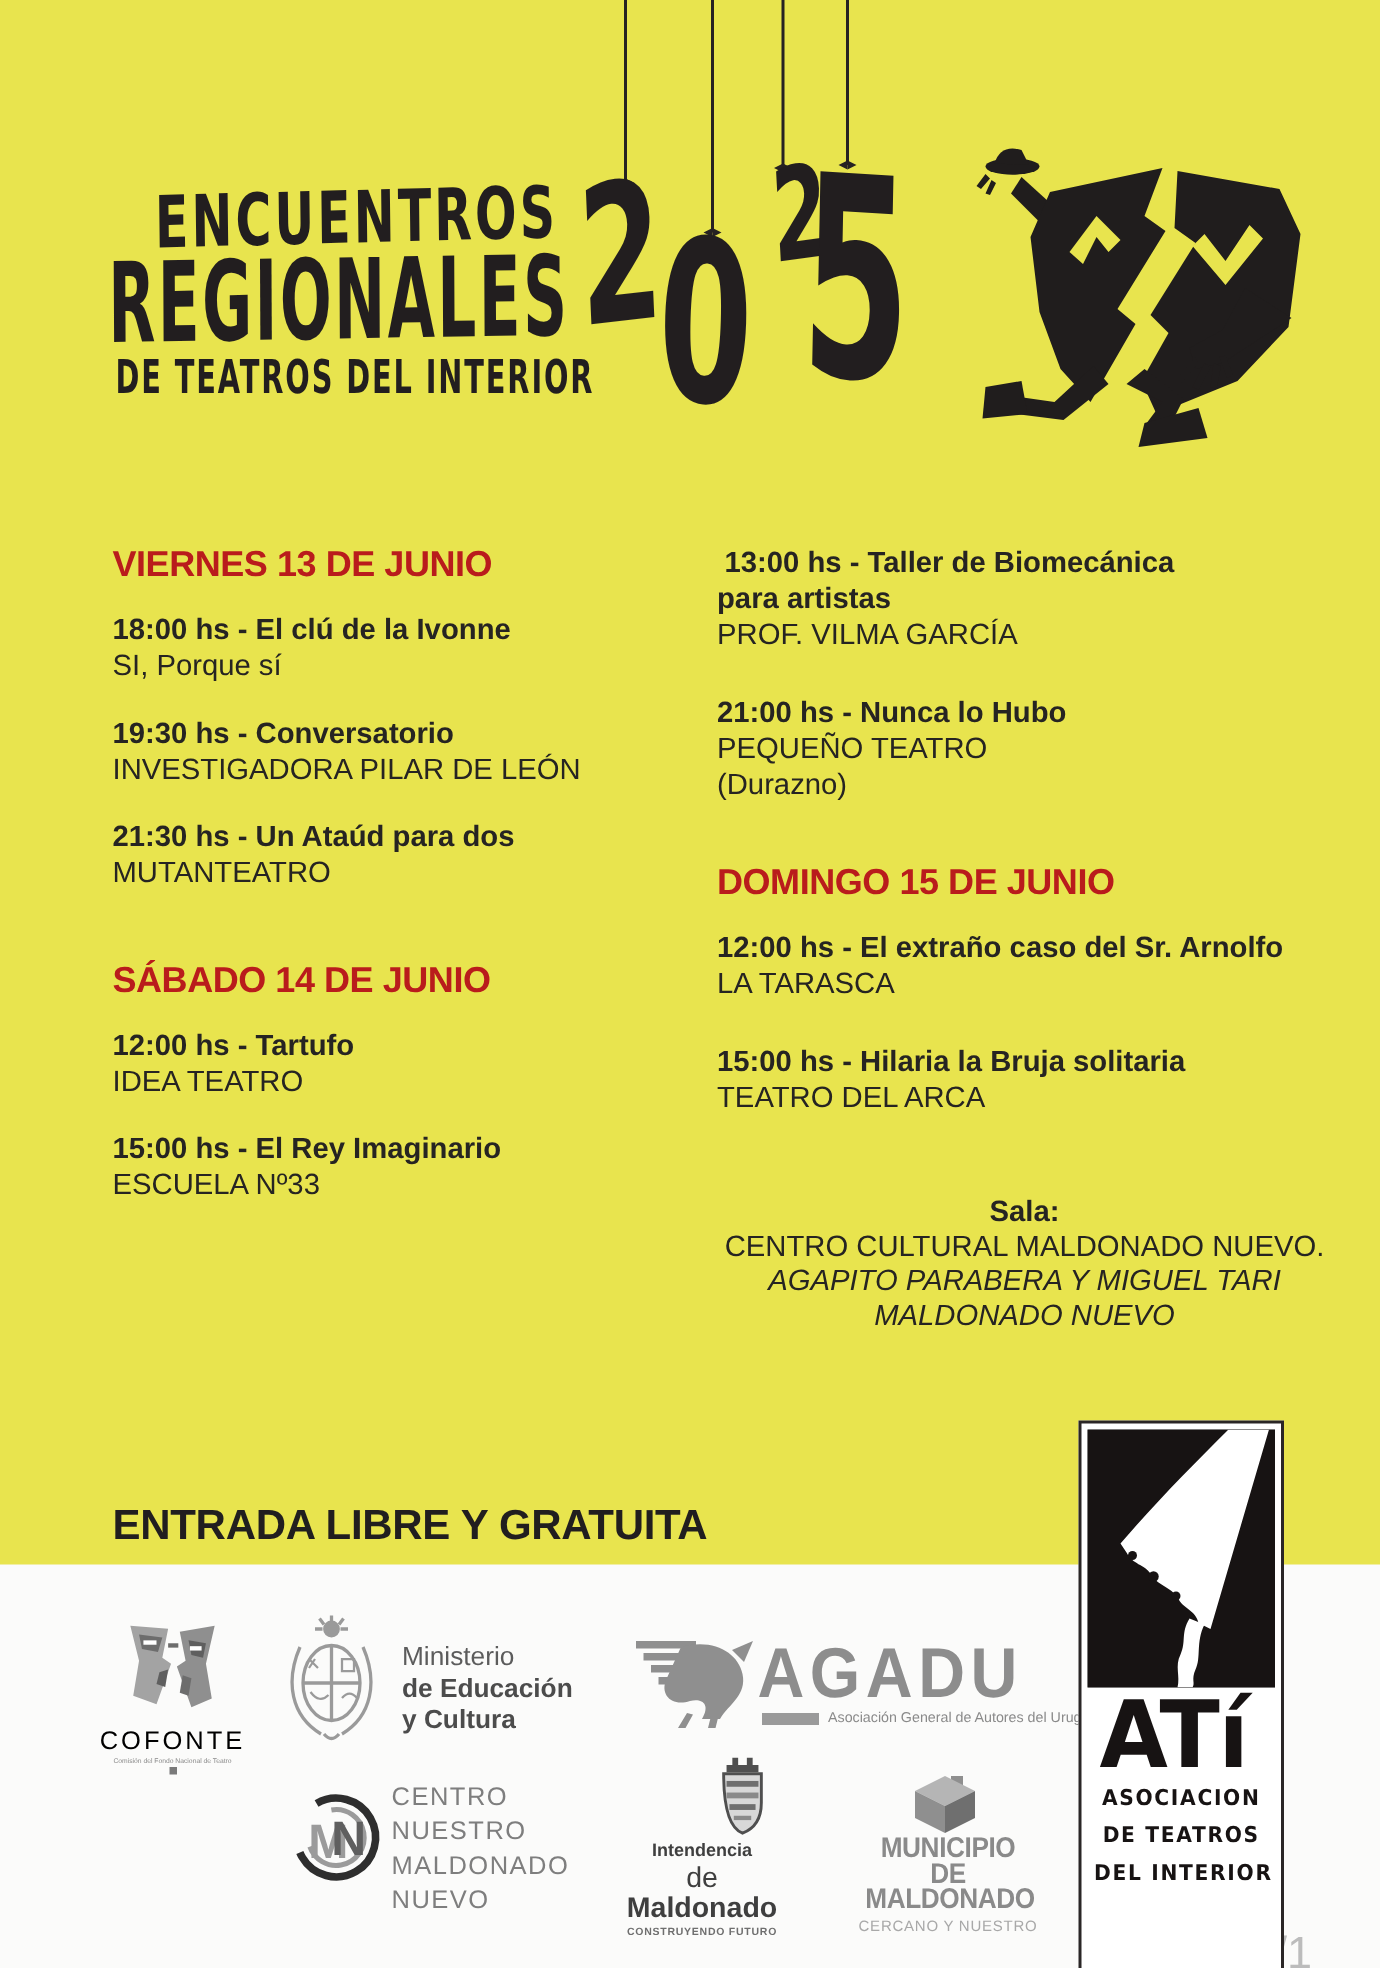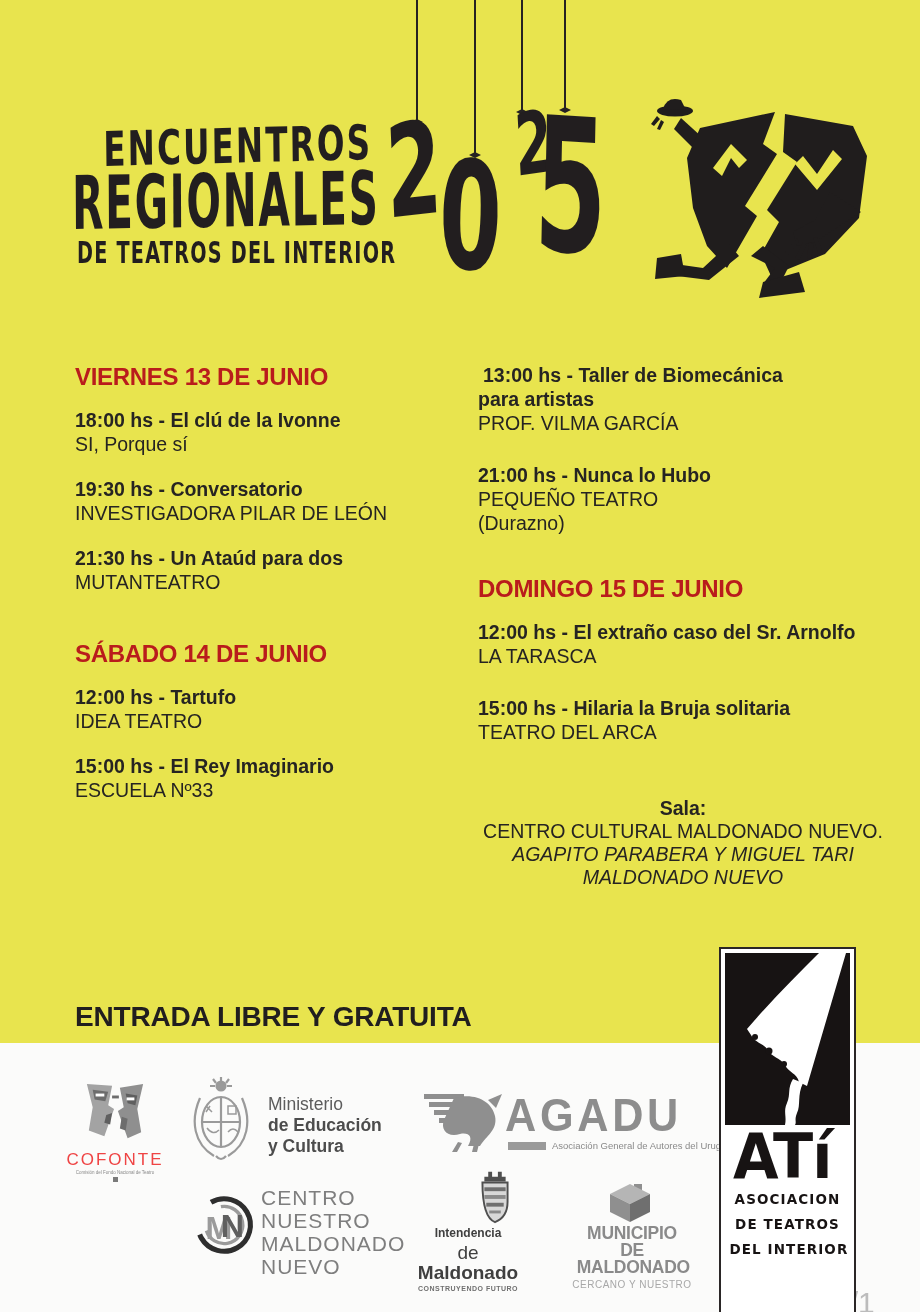--- a/index.html
+++ b/index.html
@@ -35,34 +35,34 @@
   .venue{margin-top:52px;text-align:center;}
   .venue .v-label{font-size:19.5px;font-weight:700;line-height:24px;}
   .venue .v-line{font-size:19.5px;line-height:23px;}
   .italic{font-style:italic;}
   
   .admission{position:absolute;left:75px;top:982px;font-size:28px;font-weight:800;
              color:#211e1f;letter-spacing:-.2px;margin-top:19px;}
   
   .sp{position:absolute;color:#8f8f8f;}
   .cofonte{left:60px;top:1080px;width:110px;text-align:center;}
-  .cofonte .cof-name{font-size:17px;letter-spacing:2px;color:#ef4444;margin-top:2px;}
+  .cofonte .cof-name{font-size:17px;letter-spacing:2px;color:#000000;margin-top:2px;}
   .cofonte .cof-sub{font-size:4.5px;color:#8a8a8a;}
   .cofonte .cof-dot{width:5px;height:5px;background:#7a7a7a;margin:2px auto 0;}
   .mec{left:192px;top:1076px;}
   .mec-text{position:absolute;left:268px;top:1094px;font-size:17.5px;color:#5c5c5c;line-height:21px;}
   .mec-text .b{font-weight:700;color:#4c4c4c;}
   .agadu{left:424px;top:1090px;}
   .agadu-name{position:absolute;left:505px;top:1087px;font-size:47px;font-weight:700;
               color:#8d8d8d;letter-spacing:4px;transform:scaleX(.92);transform-origin:left top;}
   .agadu-tagline{position:absolute;left:508px;top:1140px;display:flex;align-items:center;}
   .agadu-bar{width:38px;height:8px;background:#9a9a9a;margin-right:6px;}
   .agadu-sub{font-size:9.5px;color:#8a8a8a;}
   .ccmn{left:192px;top:1185px;}
-  .ccmn-text{position:absolute;left:261px;top:1186px;font-size:21px;color:#7e7e7e;
+  .ccmn-text{position:absolute;left:261px;top:1186px;font-size:17px;color:#7e7e7e;
              letter-spacing:1px;line-height:23px;}
   .intendencia{left:450px;top:1167px;width:90px;text-align:center;}
   .int-text{position:absolute;left:408px;top:1224px;width:120px;text-align:center;color:#3f3f3f;}
   .int-l1{font-size:12px;font-weight:700;line-height:19px;}
   .int-l2{font-size:19px;line-height:20px;}
   .int-l2 .b{font-weight:700;}
   .int-tag{font-size:7px;font-weight:700;color:#6f6f6f;letter-spacing:.5px;margin-top:2px;}
   .municipio{left:600px;top:1180px;}
   .mun-text{position:absolute;left:572px;top:1224px;width:120px;text-align:center;color:#8a8a8a;}
   .mun-l{font-size:19px;font-weight:800;line-height:17px;letter-spacing:-.3px;transform:scaleX(.92);}

